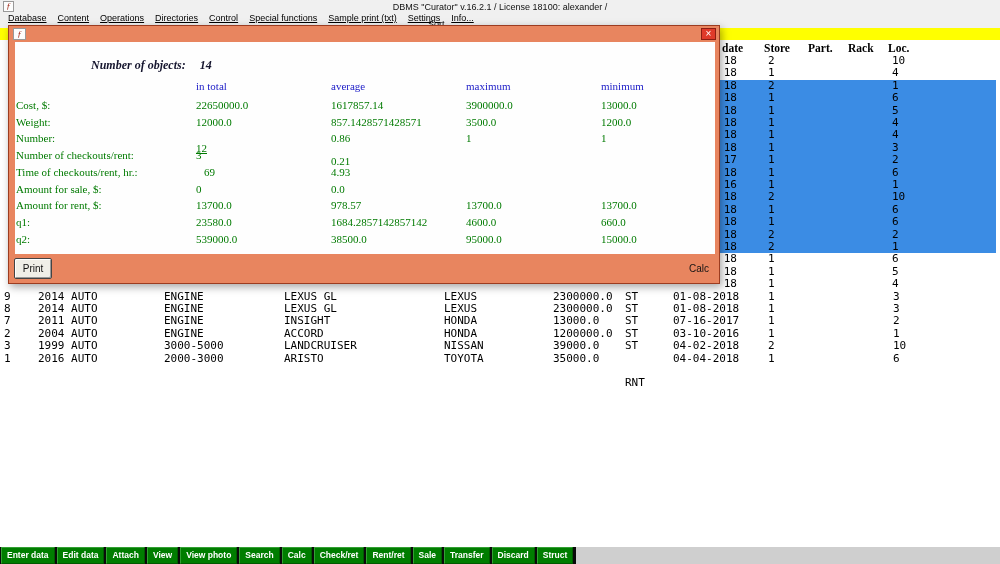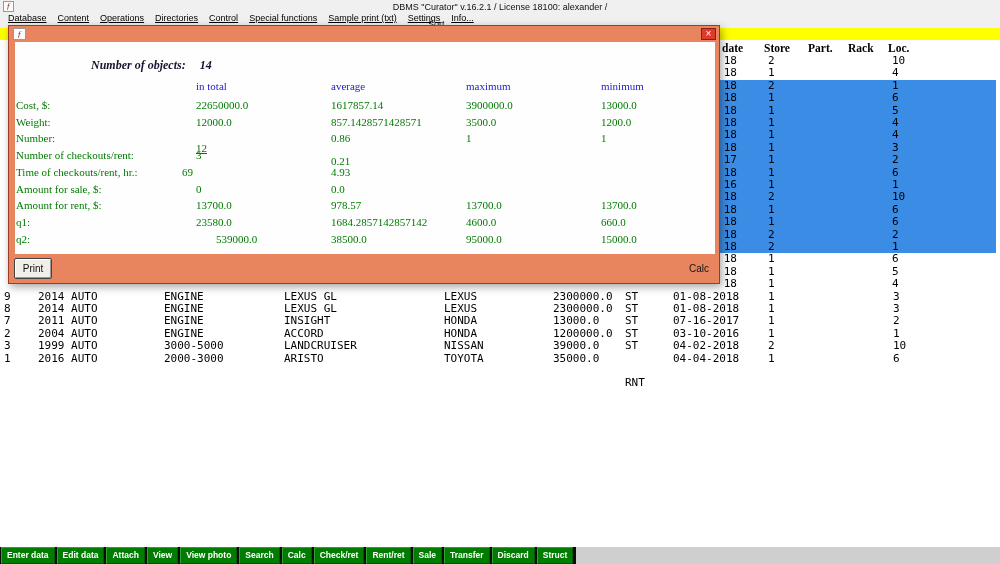--- a/index.html
+++ b/index.html
@@ -319,37 +319,37 @@
         <div class="dval" style="top: 89.7px; left: 592px;">1200.0</div>
         <div class="dlabel" style="top: 106.4px;">Number:</div>
         <div class="dval" style="top: 116px; left: 187px; text-decoration: underline;">12</div>
         <div class="dval" style="top: 106.4px; left: 322px;">0.86</div>
         <div class="dval" style="top: 106.4px; left: 457px;">1</div>
         <div class="dval" style="top: 106.4px; left: 592px;">1</div>
         <div class="dlabel" style="top: 123.1px;">Number of checkouts/rent:</div>
         <div class="dval" style="top: 123.1px; left: 187px;">3</div>
         <div class="dval" style="top: 129px; left: 322px;">0.21</div>
         <div class="dlabel" style="top: 139.8px;">Time of checkouts/rent, hr.:</div>
-        <div class="dval" style="top: 139.8px; left: 173px;">69</div>
+        <div class="dval" style="top: 139.8px; left: 195px;">69</div>
         <div class="dval" style="top: 139.8px; left: 322px;">4.93</div>
         <div class="dlabel" style="top: 156.5px;">Amount for sale, $:</div>
         <div class="dval" style="top: 156.5px; left: 187px;">0</div>
         <div class="dval" style="top: 156.5px; left: 322px;">0.0</div>
         <div class="dlabel" style="top: 173.2px;">Amount for rent, $:</div>
         <div class="dval" style="top: 173.2px; left: 187px;">13700.0</div>
         <div class="dval" style="top: 173.2px; left: 322px;">978.57</div>
         <div class="dval" style="top: 173.2px; left: 457px;">13700.0</div>
         <div class="dval" style="top: 173.2px; left: 592px;">13700.0</div>
         <div class="dlabel" style="top: 189.9px;">q1:</div>
         <div class="dval" style="top: 189.9px; left: 187px;">23580.0</div>
         <div class="dval" style="top: 189.9px; left: 322px;">1684.2857142857142</div>
         <div class="dval" style="top: 189.9px; left: 457px;">4600.0</div>
         <div class="dval" style="top: 189.9px; left: 592px;">660.0</div>
         <div class="dlabel" style="top: 206.6px;">q2:</div>
-        <div class="dval" style="top: 206.6px; left: 187px; margin-left: 20px;">539000.0</div>
+        <div class="dval" style="top: 206.6px; left: 187px;">539000.0</div>
         <div class="dval" style="top: 206.6px; left: 322px;">38500.0</div>
         <div class="dval" style="top: 206.6px; left: 457px;">95000.0</div>
         <div class="dval" style="top: 206.6px; left: 592px;">15000.0</div>
       </div>
     <button class="dlg-print">Print</button>
     <div class="dlg-exit">Calc</div>
   </div>
 
   <div class="bottomrow">
     <div class="toolbar" id="toolbar">

